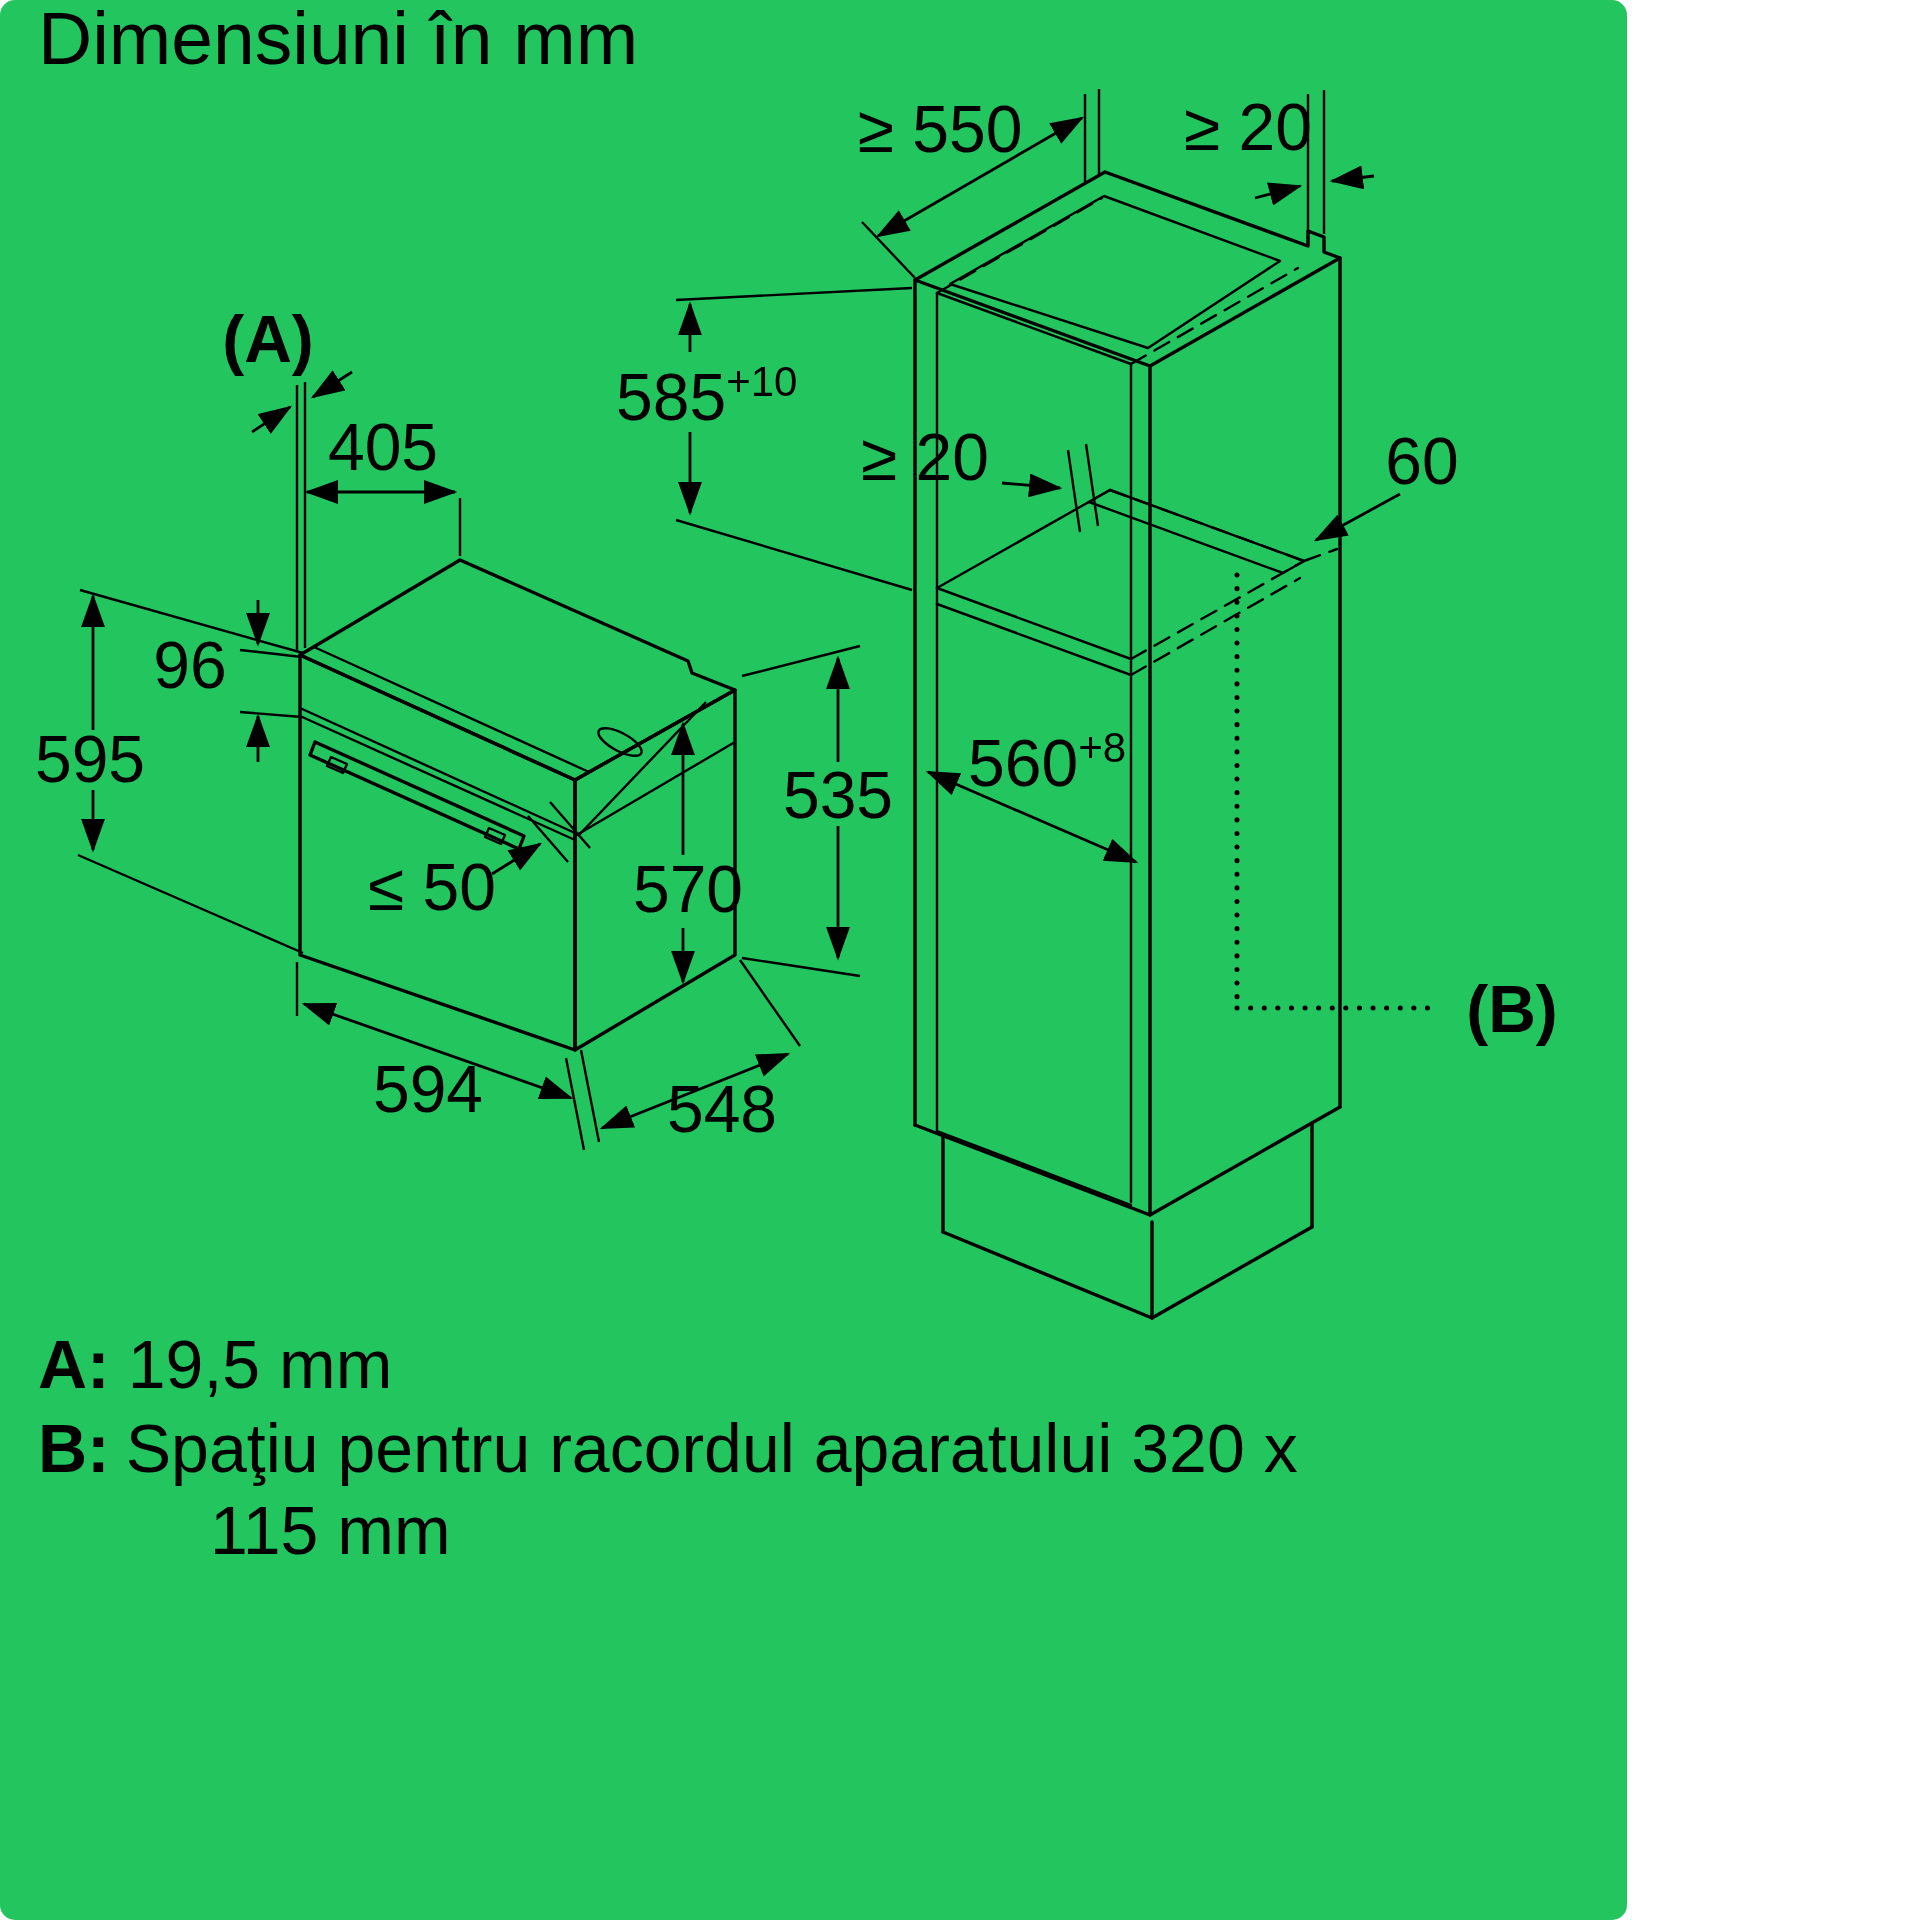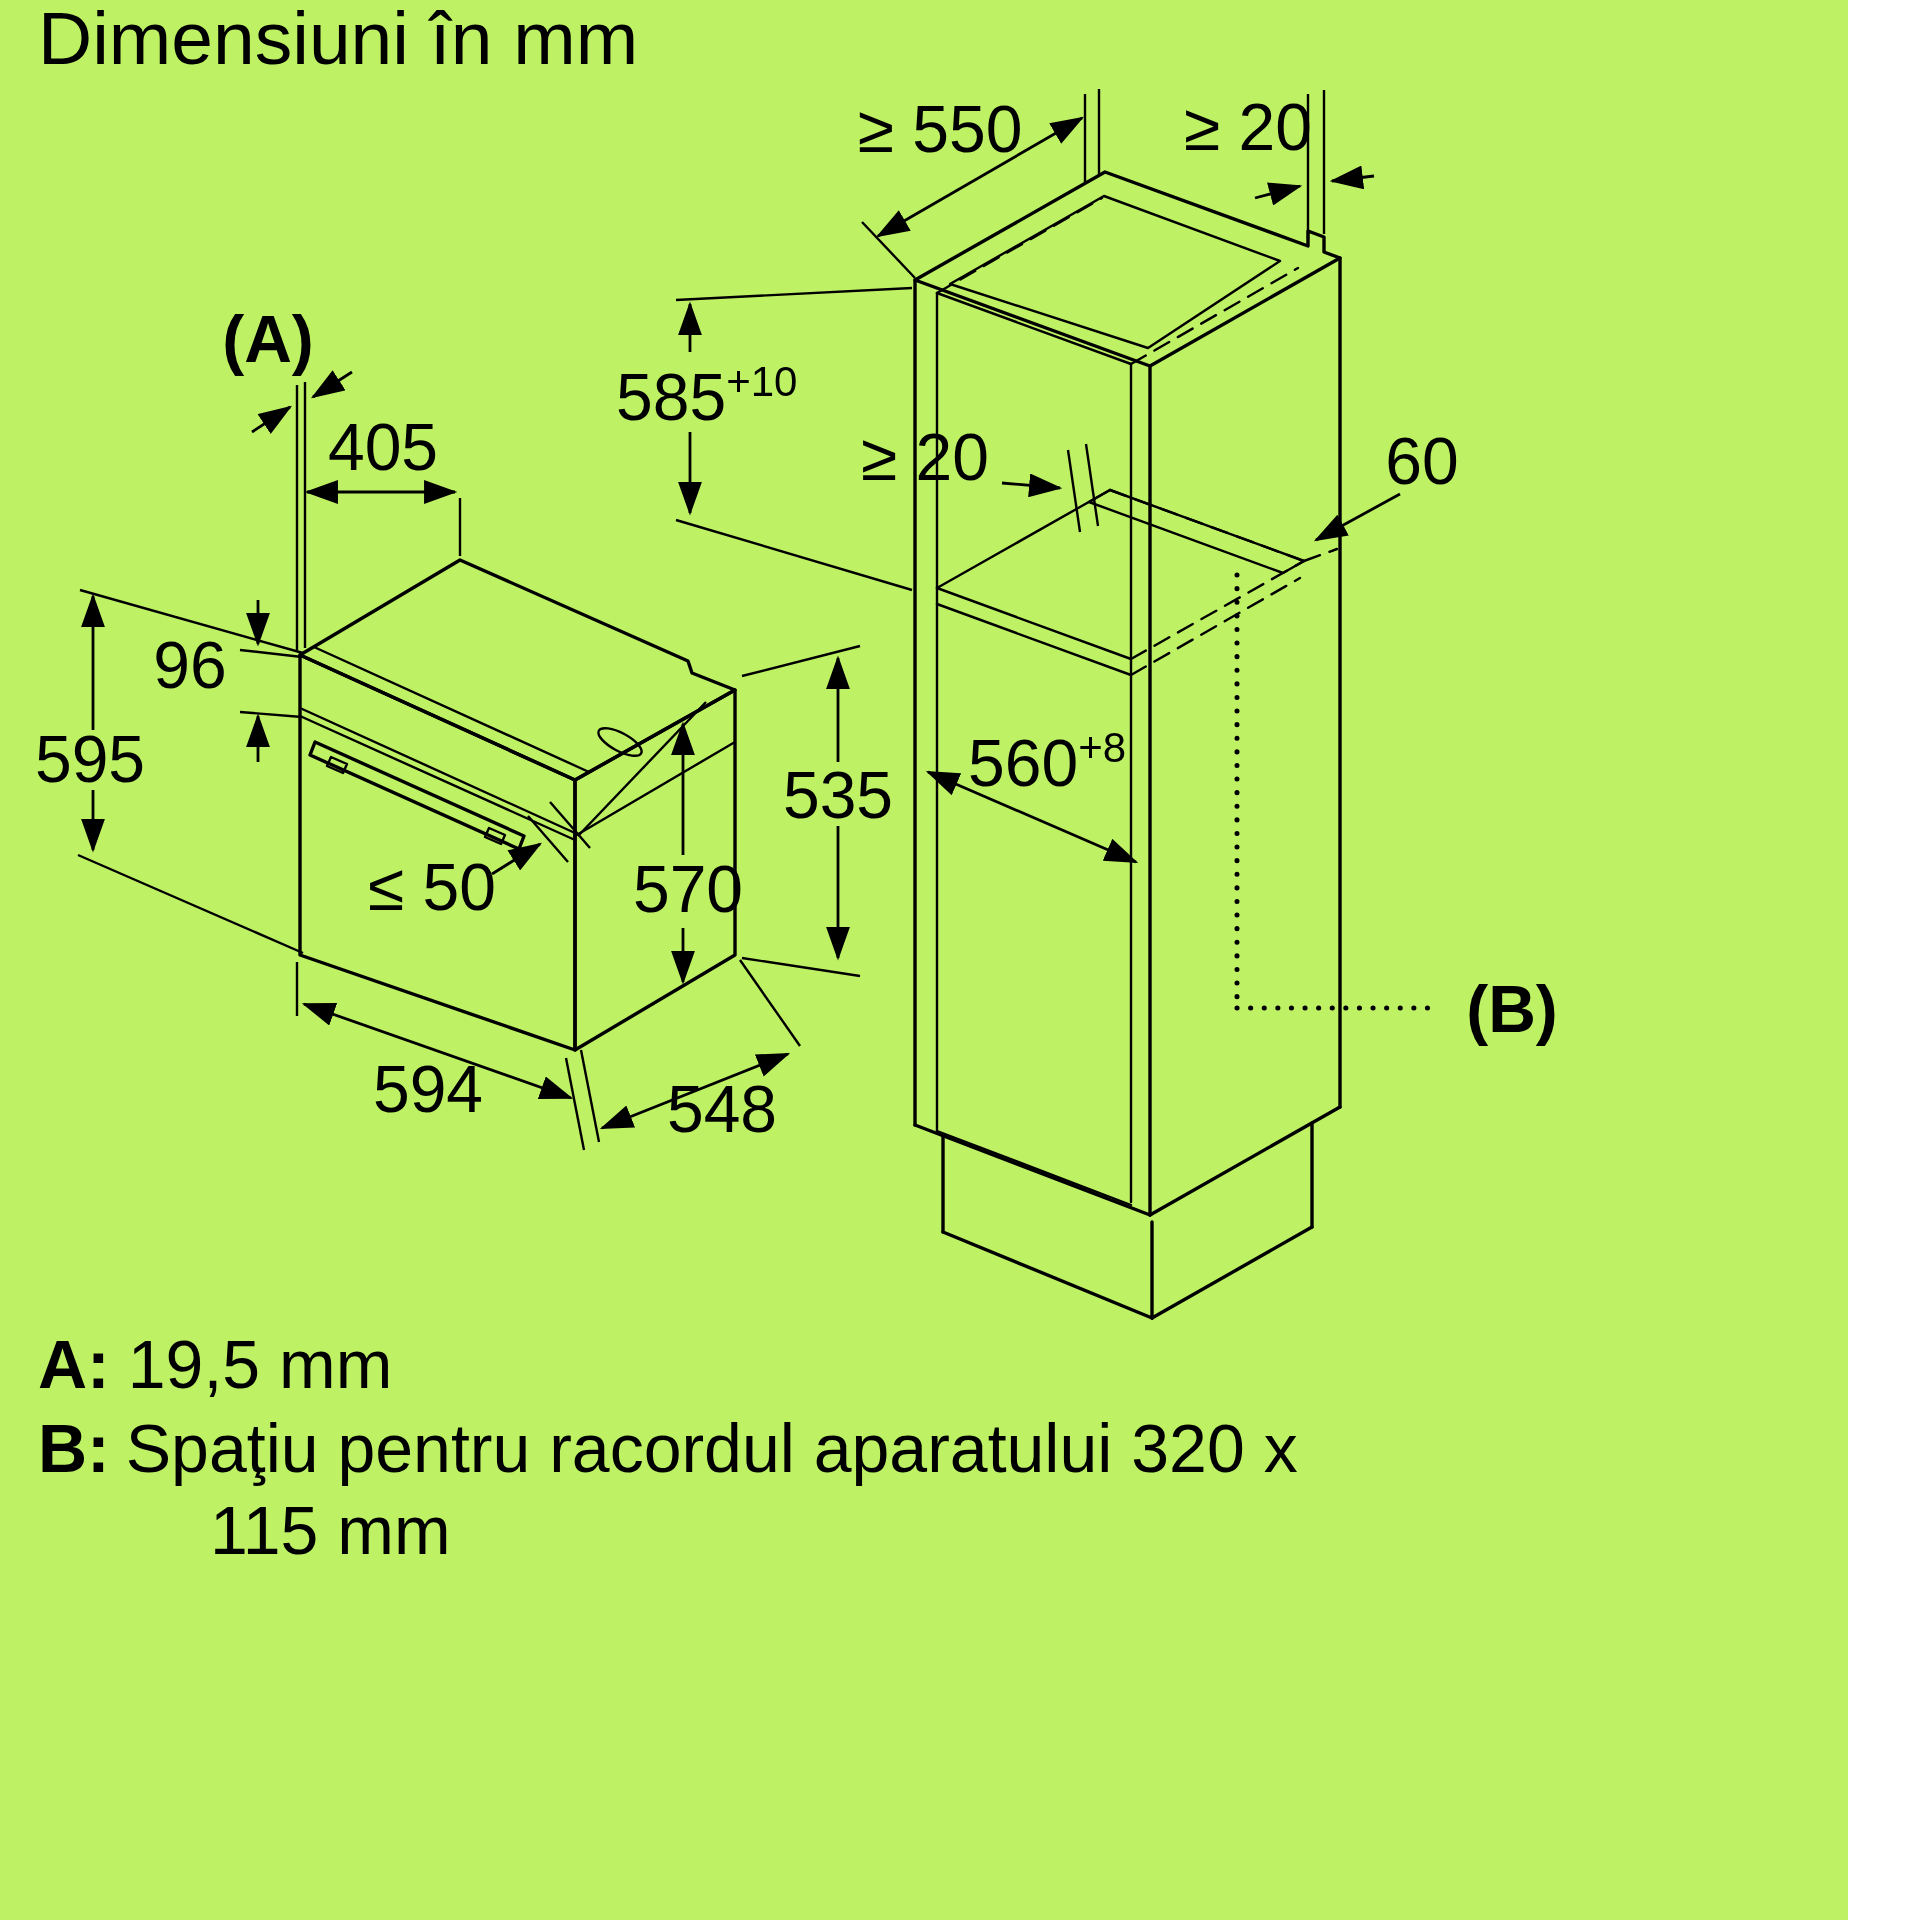--- a/index.html
+++ b/index.html
@@ -1,16 +1,16 @@
 <!DOCTYPE html>
 <html><head>
 <meta charset="utf-8">
 <style>
   html,body{margin:0;padding:0;background:#fff;}
-  .page{position:relative;width:1848px;height:1920px;background:#bef264;overflow:hidden;}
+  .page{position:relative;width:1627px;height:1920px;background:#22c55e;overflow:hidden;border-radius:15px;}
   svg{display:block;}
   .obj{fill:none;stroke:#000;stroke-width:3.4;stroke-linejoin:round;stroke-linecap:round;}
   .thin{stroke-width:2.4;}
   .ext{fill:none;stroke:#000;stroke-width:2.4;}
   .dim{fill:none;stroke:#000;stroke-width:2.8;}
   .dash{stroke-dasharray:17 10;}
   .dot{fill:none;stroke:#000;stroke-width:5;stroke-dasharray:0.1 13.5;stroke-linecap:round;}
   .lbl{font-family:"Liberation Sans",sans-serif;font-size:66px;fill:#000;}
   .sup{font-size:42px;}
   .bold{font-weight:bold;}

